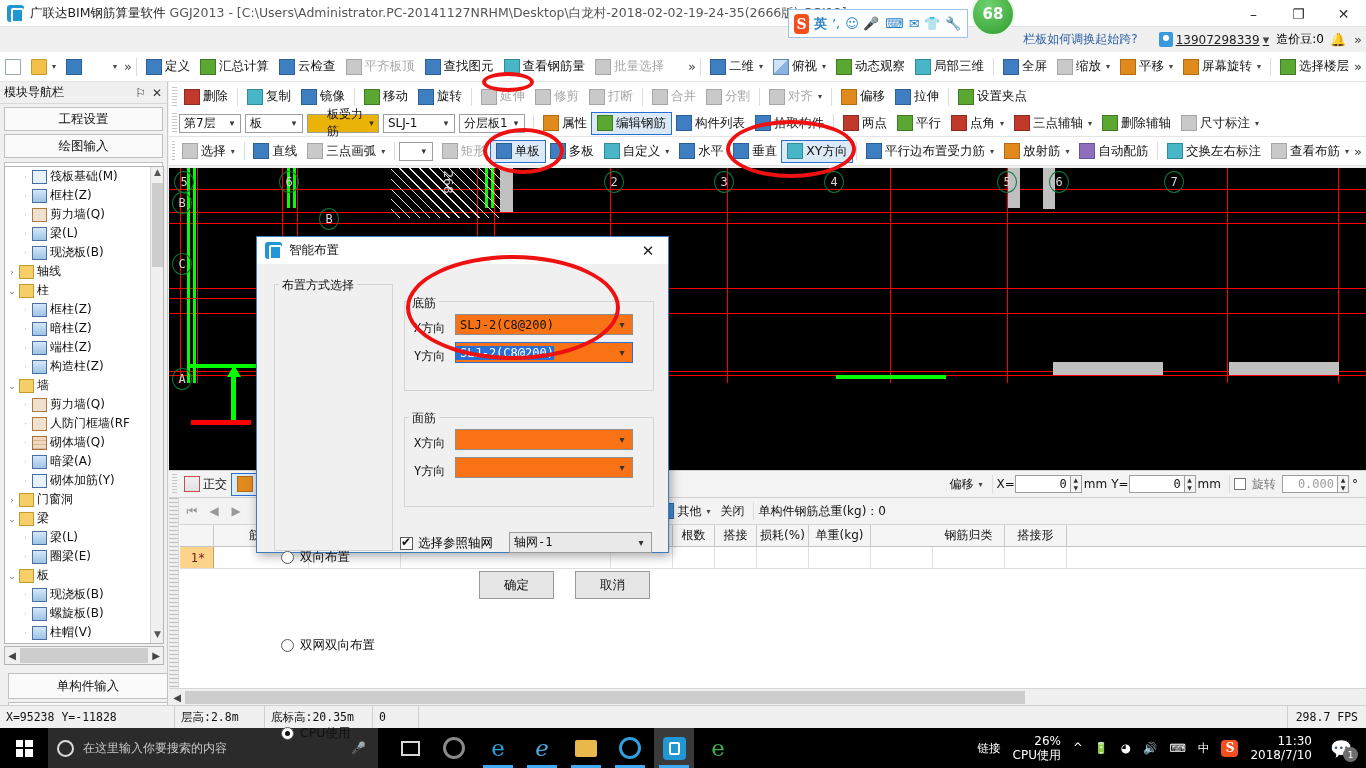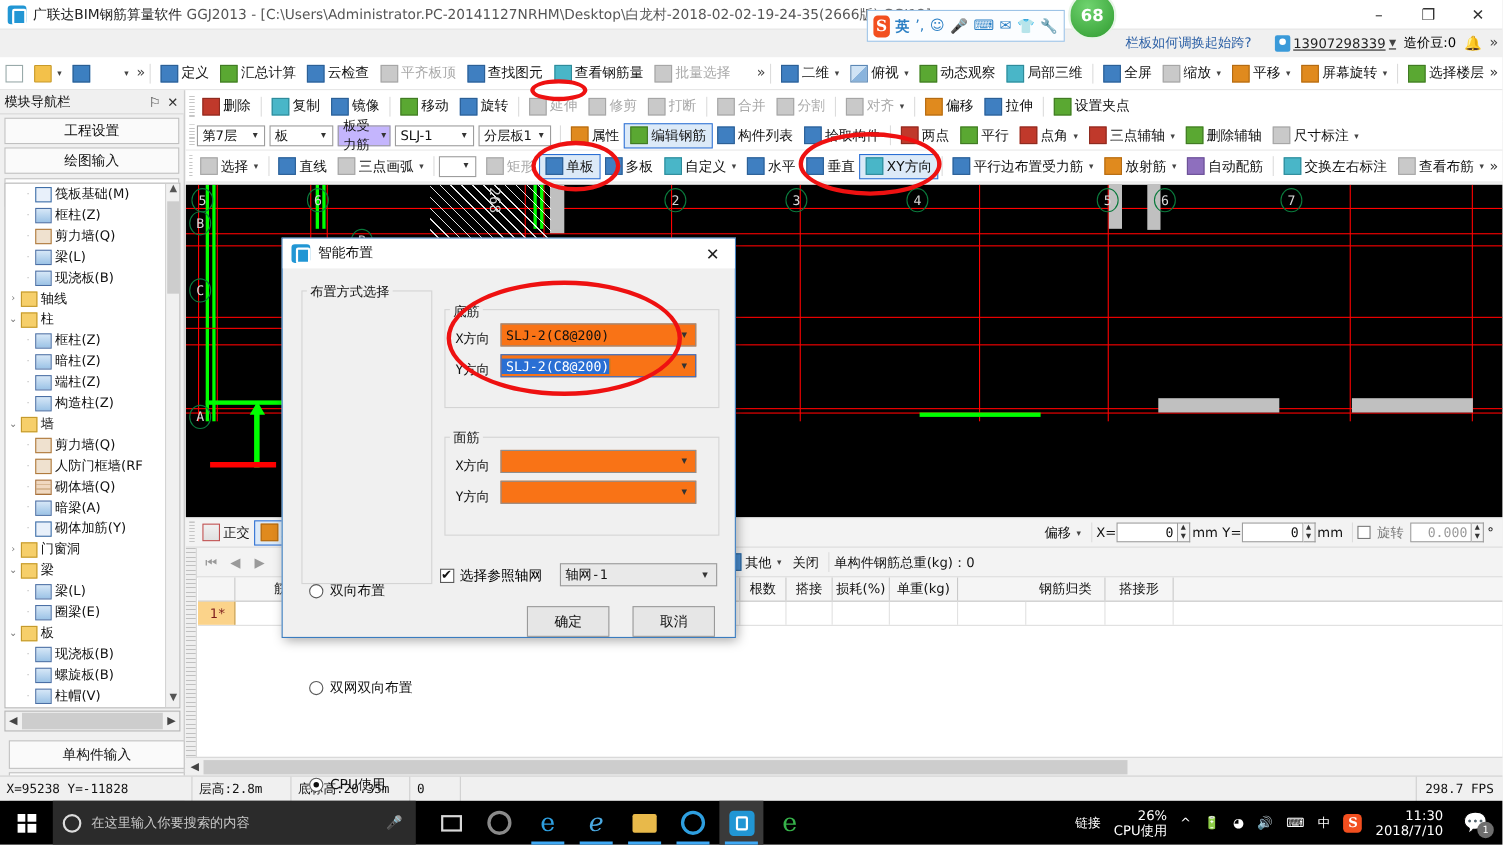--- a/index.html
+++ b/index.html
@@ -177,21 +177,21 @@
   .ime .g{ font-size:13px; color:#2b7fc4;}
   .sogou-s{ width:20px;height:20px;background:#f24f1f;color:#fff;border-radius:4px;
      font-weight:bold;font-size:14px;display:flex;align-items:center;justify-content:center;
      font-family:"DejaVu Serif",serif;}
   .green-badge{ position:absolute; left:971px; top:-8px; width:44px; height:44px; border-radius:50%;
      background:radial-gradient(circle at 40% 30%,#6fd36f,#2f9b2f); color:#fff; font-size:15px;
      display:flex; align-items:center; justify-content:center; z-index:41;
      border:2px solid #e8f5e8; font-weight:bold;}
 
   
-  .dlg { position:absolute; left:256px; top:216px; width:413px; height:364px; background:#f0f0f0;
+  .dlg { position:absolute; left:256px; top:236px; width:413px; height:317px; background:#f0f0f0;
      border:1px solid #3a7cbf; box-shadow:2px 3px 10px rgba(0,0,0,.35); z-index:30;}
   .dlg-tb { height:27px; background:#fff; display:flex; align-items:center; padding-left:8px;}
   .dlg-ico{ width:17px;height:17px;background:#2196d4;border-radius:3px;position:relative;margin-right:7px;}
   .dlg-ico:after{content:"";position:absolute;left:4px;top:3px;width:9px;height:11px;border:2px solid #fff;border-radius:2px;}
   .dlg-title{ font-size:12.5px;color:#111;}
   .dlg-x { margin-left:auto; width:40px;height:27px; display:flex;align-items:center;justify-content:center;font-size:15px;color:#222;}
   .grp { position:absolute; border:1px solid #d4d4d4; }
   .grp-lab { position:absolute; background:#f0f0f0; font-size:12px; color:#111; padding:0 3px; }
   .radio { display:flex; align-items:center; gap:6px; font-size:12.5px; color:#111; position:absolute;}
   .rbt { width:13px;height:13px;border:1px solid #5a5a5a;border-radius:50%;background:#fff;position:relative;flex:0 0 auto;}
@@ -409,21 +409,21 @@
   <div class="tb" style="position:absolute;left:169px;top:110px;width:1197px;height:27px;" id="tb-comp">
       <span class="gripper"></span>
       <span style="height: 19px; width: 62px; border: 1px solid rgb(157, 157, 157); background: rgb(255, 255, 255); display: flex; align-items: center; padding-left: 4px; font-size: 12px; margin-right: 4px;">
         <span>第7层</span>
         <span style="margin-left: auto; width: 16px; text-align: center; font-size: 9px; color: rgb(51, 51, 51);">▾</span>
       </span>
       <span style="height: 19px; width: 58px; border: 1px solid rgb(157, 157, 157); background: rgb(255, 255, 255); display: flex; align-items: center; padding-left: 4px; font-size: 12px; margin-right: 4px;">
         <span>板</span>
         <span style="margin-left: auto; width: 16px; text-align: center; font-size: 9px; color: rgb(51, 51, 51);">▾</span>
       </span>
-      <span style="height: 19px; width: 48px; border: 1px solid rgb(157, 157, 157); background: #c4b5fd; display: flex; align-items: center; padding-left: 4px; font-size: 12px; margin-right: 4px;">
+      <span style="height: 19px; width: 72px; border: 1px solid rgb(157, 157, 157); background: #eab308; display: flex; align-items: center; padding-left: 19px; font-size: 12px; margin-right: 4px;">
         <span>板受力筋</span>
         <span style="margin-left: auto; width: 16px; text-align: center; font-size: 9px; color: rgb(51, 51, 51);">▾</span>
       </span>
       <span style="height: 19px; width: 72px; border: 1px solid rgb(157, 157, 157); background: rgb(255, 255, 255); display: flex; align-items: center; padding-left: 4px; font-size: 12px; margin-right: 4px;">
         <span>SLJ-1</span>
         <span style="margin-left: auto; width: 16px; text-align: center; font-size: 9px; color: rgb(51, 51, 51);">▾</span>
       </span>
       <span style="height: 19px; width: 66px; border: 1px solid rgb(157, 157, 157); background: rgb(255, 255, 255); display: flex; align-items: center; padding-left: 4px; font-size: 12px; margin-right: 4px;">
         <span>分层板1</span>
         <span style="margin-left: auto; width: 16px; text-align: center; font-size: 9px; color: rgb(51, 51, 51);">▾</span>

